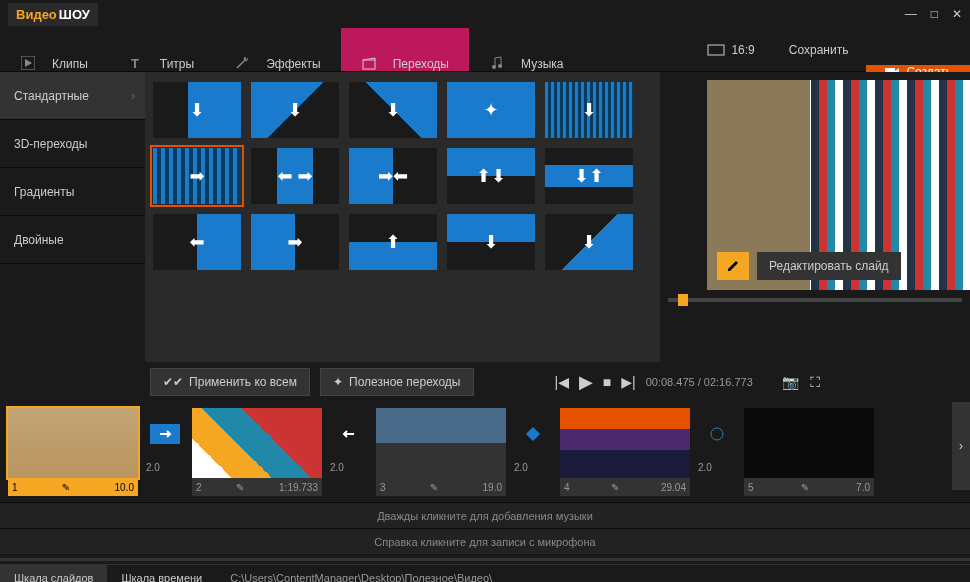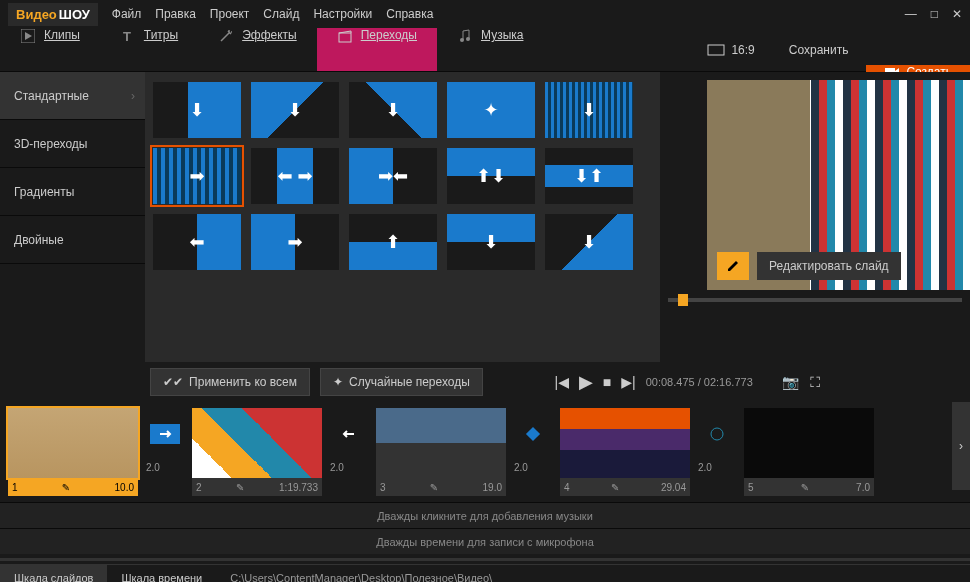--- a/index.html
+++ b/index.html
@@ -6,21 +6,21 @@
 body { background: #1a1a1a; width: 970px; height: 582px; overflow: hidden; color: #ccc; font-size: 12px; }
 .titlebar { height: 28px; background: #1a1a1a; display: flex; align-items: center; padding: 0 8px; }
 .logo { background: #2a2a2a; padding: 4px 8px; display: flex; align-items: center; gap: 2px; }
 .logo-videa { color: #f5a623; font-weight: bold; font-size: 13px; }
 .logo-show { color: #fff; font-weight: bold; font-size: 13px; }
 .menu { display: flex; gap: 14px; margin-left: 14px; }
 .menu-item { color: #ccc; cursor: pointer; font-size: 12px; }
 .window-controls { margin-left: auto; display: flex; gap: 14px; color: #ccc; }
 .window-controls span { cursor: pointer; }
 .toolbar { height: 44px; background: #1a1a1a; display: flex; align-items: stretch; border-bottom: 1px solid #0a0a0a; }
-.tool-tab { display: flex; align-items: flex-start; gap: 8px; padding: 0 20px; color: #ccc; cursor: pointer; background: #1a1a1a; text-decoration: underline; }
+.tool-tab { display: flex; align-items: flex-end; gap: 16px; padding: 0 20px; color: #ccc; cursor: pointer; background: #1a1a1a; }
 .tool-tab.active { background: #be185d; }
 .tool-tab .icon { width: 16px; height: 16px; display: flex; align-items: center; justify-content: center; }
 .right-tools { margin-left: auto; display: flex; align-items: center; }
 .aspect { display: flex; align-items: center; gap: 6px; padding: 0 16px; color: #ccc; }
 .save-btn { padding: 0 18px; color: #ccc; cursor: pointer; display: flex; align-items: center; }
 .create-btn { background: #e65100; color: #fff; padding: 0 18px; display: flex; align-items: center; gap: 6px; cursor: pointer; margin-top: 44px; }
 .main { display: flex; height: 290px; }
 .sidebar { width: 145px; background: #1a1a1a; }
 .side-item { height: 48px; display: flex; align-items: center; padding-left: 14px; color: #ccc; cursor: pointer; border-bottom: 1px solid #0a0a0a; justify-content: space-between; padding-right: 10px; }
 .side-item.active { background: #333; }
@@ -62,28 +62,20 @@
 svg { display: block; }
 </style>
 </head>
 <body>
 
 <div class="titlebar">
   <div class="logo">
     <span class="logo-videa">Видео</span>
     <span class="logo-show">ШОУ</span>
   </div>
-  <div class="menu">
-    <span class="menu-item">Файл</span>
-    <span class="menu-item">Правка</span>
-    <span class="menu-item">Проект</span>
-    <span class="menu-item">Слайд</span>
-    <span class="menu-item">Настройки</span>
-    <span class="menu-item">Справка</span>
-  </div>
   <div class="window-controls">
     <span>—</span>
     <span>□</span>
     <span>✕</span>
   </div>
 </div>
 
 <div class="toolbar">
   <div class="tool-tab">
     <span class="icon">
@@ -241,21 +233,21 @@
   </div>
 </div>
 
 <div class="action-bar">
   <div class="action-btn">
     <span>✔✔</span>
     <span>Применить ко всем</span>
   </div>
   <div class="action-btn">
     <span>✦</span>
-    <span>Случайные переходы</span>
+    <span>Полезное переходы</span>
   </div>
   <div class="playback">
     <span class="pbtn">|◀</span>
     <span class="pbtn" style="font-size:18px">▶</span>
     <span class="pbtn">■</span>
     <span class="pbtn">▶|</span>
     <span class="timecode">00:08.475 / 02:16.773</span>
     <span class="pbtn" style="margin-left:20px">📷</span>
     <span class="pbtn">⛶</span>
   </div>
@@ -340,21 +332,21 @@
   </div>
   <div class="scroll-right">
       <span>›</span>
     </div>
 </div>
 
 <div class="music-row">
   <span>Дважды кликните для добавления музыки</span>
 </div>
 <div class="music-row">
-  <span>Дважды времени для записи с микрофона</span>
+  <span>Справка кликните для записи с микрофона</span>
 </div>
 
 <div class="scrubber">
   <div class="scrubber-bar"></div>
 </div>
 
 <div class="bottom-bar">
   <div class="bottom-tab active">
     <span>Шкала слайдов</span>
   </div>

